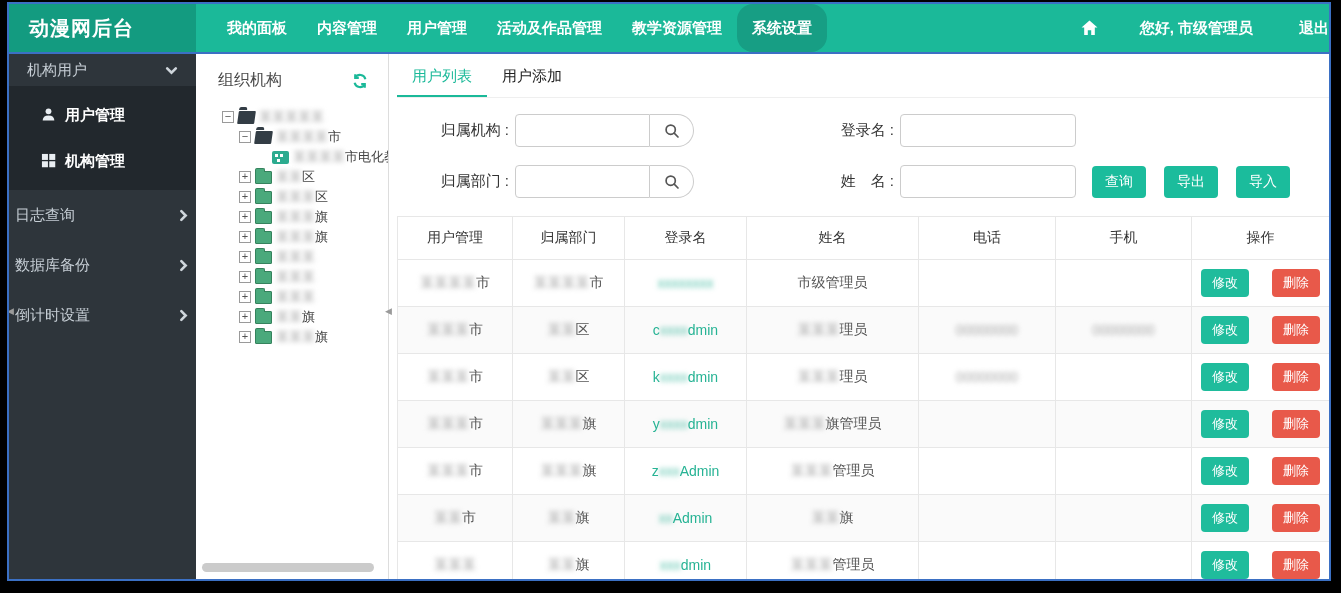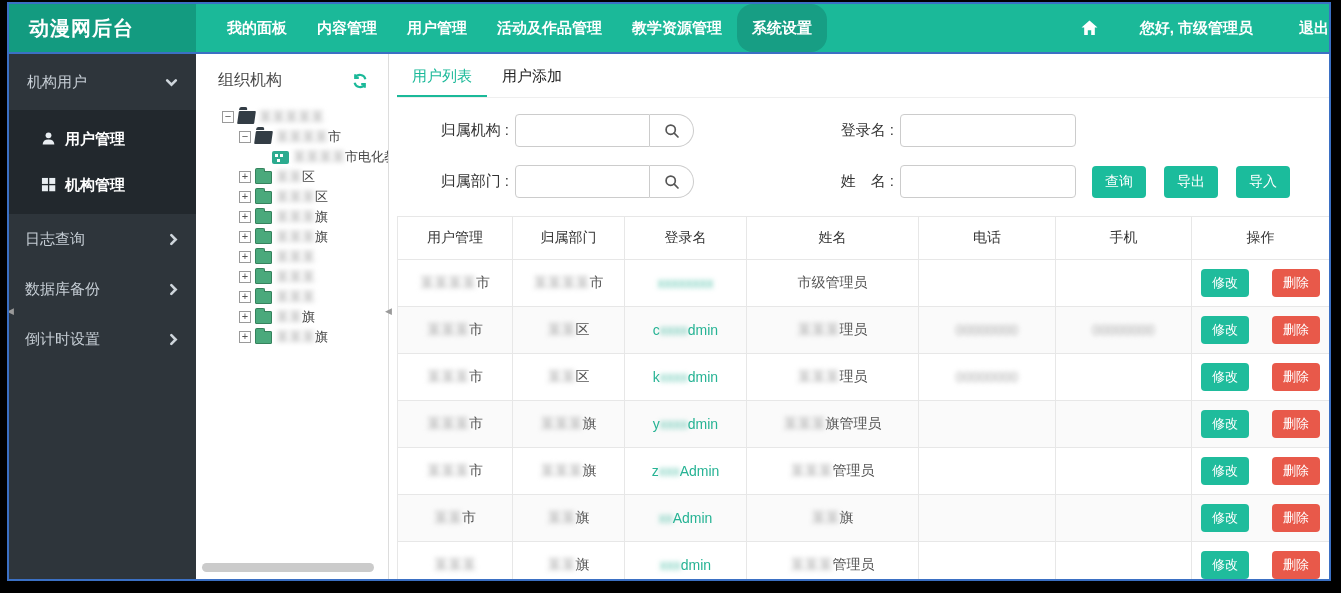--- a/index.html
+++ b/index.html
@@ -18,28 +18,28 @@
               font-weight:bold; cursor:pointer; white-space:nowrap; }
   .nav-item.active { background:#179e84;border-radius:16px; }
   .nav-right { margin-left:auto; display:flex; align-items:center; color:#fff; }
   .home-ic { margin-right:42px; display:flex; align-items:center; cursor:pointer; }
   .greet { font-size:15px; font-weight:bold; margin-right:46px; white-space:nowrap; }
   .logout { font-size:15px; font-weight:bold; white-space:nowrap; cursor:pointer; }
   
   .content { flex:1; display:flex; position:relative; overflow:hidden; }
   
   .sidebar { width:187px; flex:0 0 187px; background:#2e353b; color:#c6ced5; }
-  .sgroup { height:56px; display:flex; align-items:center; padding:0 18px; font-size:15px;
+  .sgroup { height:32px; display:flex; align-items:center; padding:0 18px; font-size:15px;
             cursor:pointer; }
   .sgroup .lbl { flex:1; }
   .submenu { background:#22282d; padding:6px 0; }
   .subitem { height:46px; display:flex; align-items:center; padding-left:32px; color:#fff;
              font-size:15px; font-weight:bold; cursor:pointer; }
   .subitem .ic { width:16px; height:16px; margin-right:8px; display:inline-flex; }
-  .collgroup { height:50px; display:flex; align-items:center; padding:0 16px; font-size:15px;
+  .collgroup { height:50px; display:flex; align-items:center; padding:0 6px; font-size:15px;
                cursor:pointer; }
   .collgroup .lbl { flex:1; }
   
   .treepanel { width:193px; flex:0 0 193px; background:#fff; border-right:1px solid #ddd;
                position:relative; overflow:hidden; }
   .tree-head { display:flex; align-items:center; justify-content:space-between;
                padding:16px 20px 6px 22px; }
   .tree-title { font-size:16px; color:#4a4a4a; }
   .refresh { cursor:pointer; display:flex; }
   .tree { margin-top:10px; padding-left:26px; }

